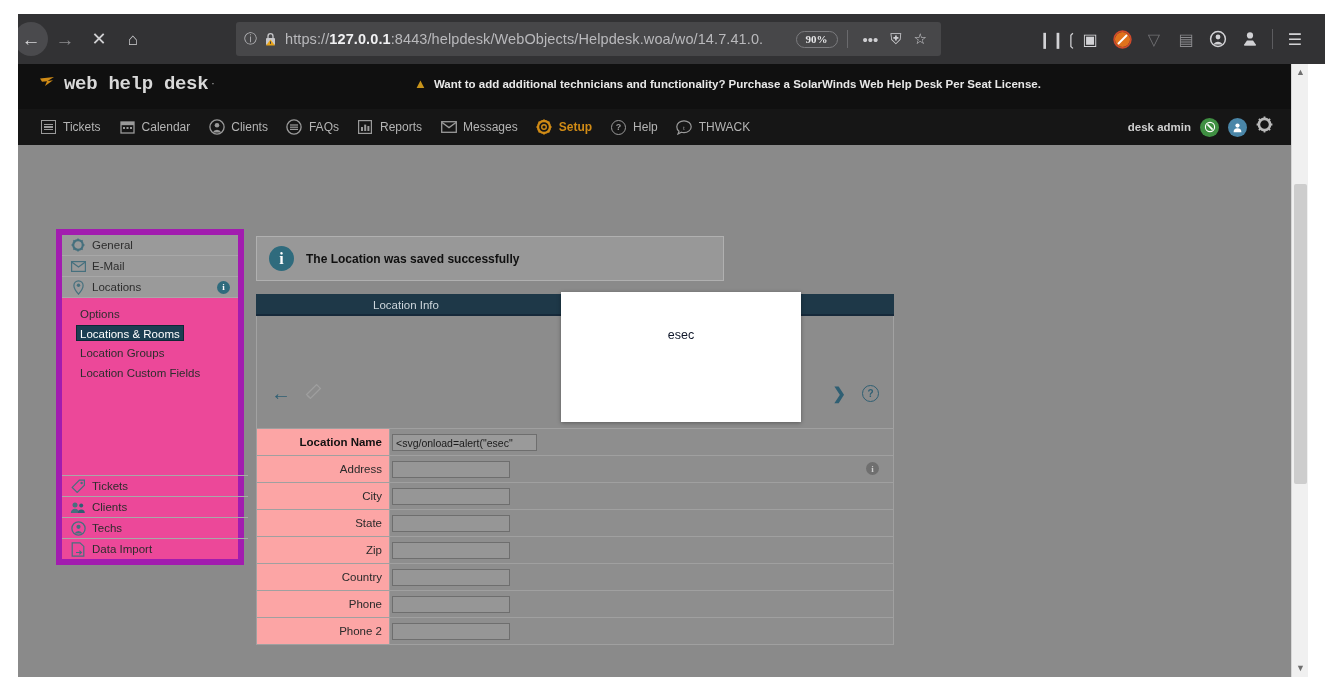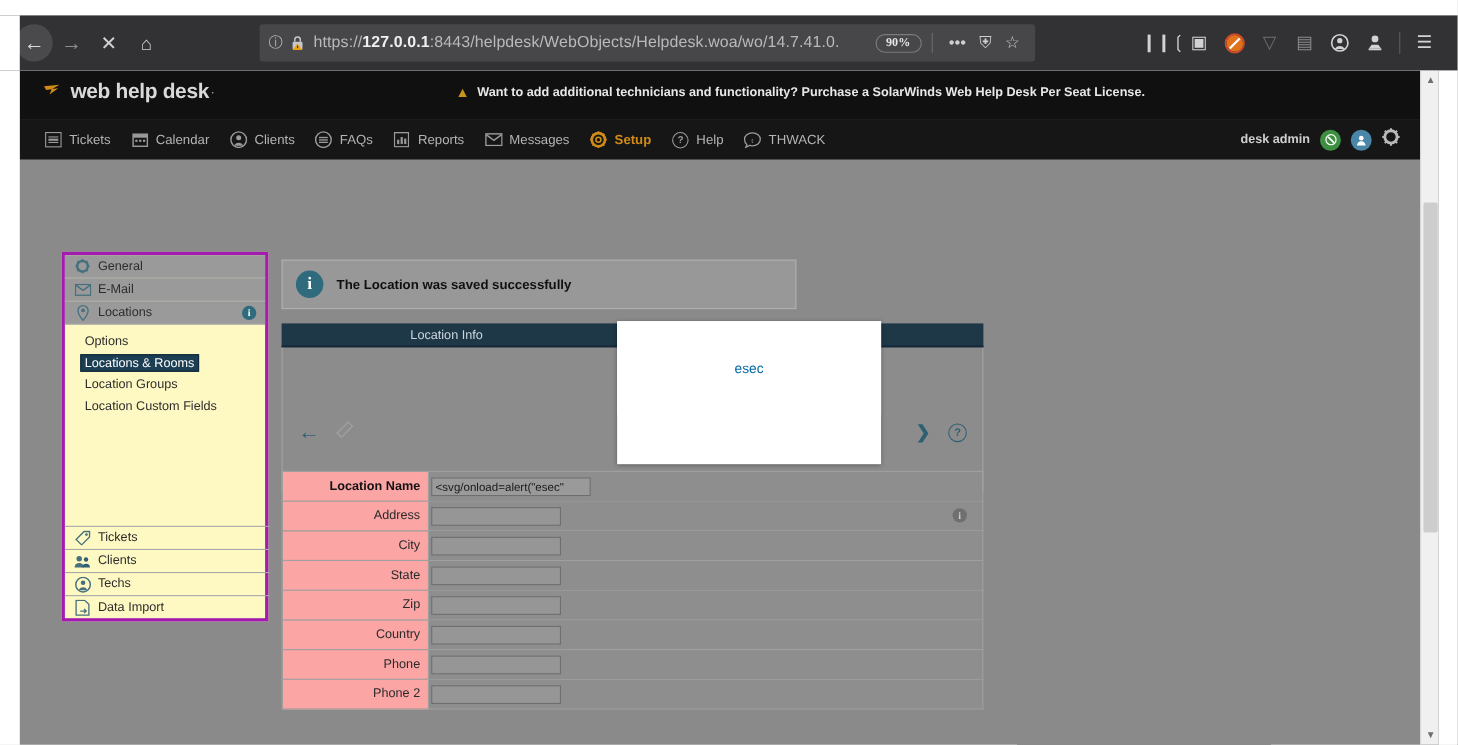--- a/index.html
+++ b/index.html
@@ -88,21 +88,21 @@
   }
 
   
   #whd-header {
     position: absolute; left: 0; top: 0; width: 1273px; height: 45px;
     background: #101010;
   }
   #whd-logo {
     position: absolute; left: 22px; top: 9px;
     display: flex; align-items: center; color: #d9d9d9;
-    font-size: 19px; font-weight: 700; letter-spacing: -.3px;
+    font-size: 19px; font-weight: 700; letter-spacing: -.3px; font-family: Liberation Mono, monospace;
   }
   #logo-swoosh { color: #d08b16; font-size: 19px; margin-right: 3px; }
   #logo-tm { font-size: 9px; color:#9a9a9a; margin-left:2px; }
 
   #license-banner {
     position: absolute; left: 396px; top: 12px;
     display: flex; align-items: center;
     font-size: 11.5px; font-weight: 700;
   }
   #warning-triangle-icon { color: #c8941b; font-size: 13px; margin-right: 7px; }
@@ -150,21 +150,21 @@
     display:flex; align-items:center; justify-content:center;
     font-size: 11px; color: #ffffff;
   }
   #logout-icon-wrap { background: #3f8f42; }
   #profile-icon-wrap { background: #4a86a8; }
   #settings-gear-icon { color: #b9b9b9; font-size: 17px; }
 
   
   #sidebar {
     position: absolute; left: 38px; top: 165px; width: 188px; height: 336px;
-    background: #fef9c3; border: 3px solid #a21caf;
+    background: #ec4899; border: 6px solid #a21caf;
   }
   .side-top-item {
     height: 21px; display: flex; align-items: center;
     padding-left: 8px; border-bottom: 1px solid #a8a8a8;
     font-size: 11.5px; color: #2d2d2d; position: relative;
     background: #9a9a9a;
   }
   .side-icon {
     width: 16px; height: 16px; margin-right: 6px;
     display: flex; align-items: center; justify-content: center;
@@ -275,21 +275,21 @@
   #alert-dialog {
     position: absolute; left: 543px; top: 228px;
     width: 240px; height: 130px; background: #ffffff;
     box-shadow: 0 1px 4px rgba(0,0,0,.35);
     z-index: 50;
   }
   #alert-body {
     height: 85px; display: flex; align-items: center;
     justify-content: center; background: #ffffff;
   }
-  #alert-message { font-size: 12.5px; color: #0369a1; text-align: right; }
+  #alert-message { font-size: 12.5px; color: #0f172a; text-align: right; }
   #alert-footer {
     height: 45px; background: #f0f0f0; border-top: 1px solid #e2e2e2;
     display: flex; align-items: center; justify-content: flex-end;
     padding-right: 20px;
   }
   #alert-ok-button {
     min-width: 72px; height: 21px; background: #e3e3e3;
     border: 1px solid #8d8d8d; outline: 2px solid #2a7fd4;
     outline-offset: 0px;
     font-size: 12px; color: #101010; font-weight: 400;

